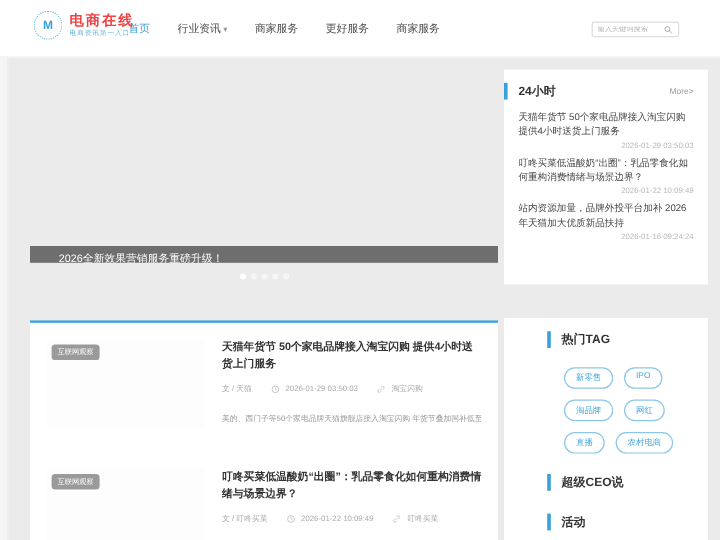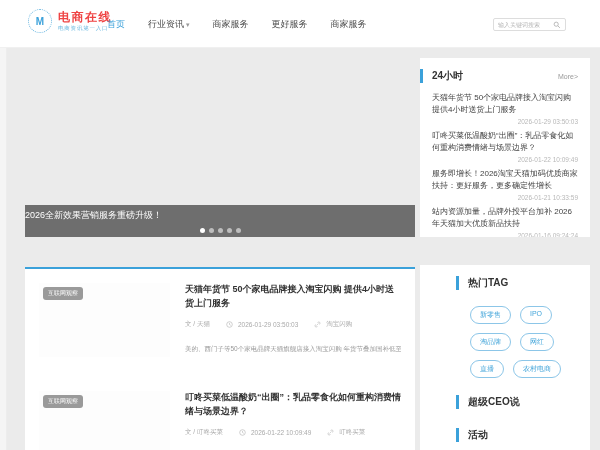--- a/index.html
+++ b/index.html
@@ -20,21 +20,21 @@
   .search-box { position: absolute; right: 34px; top: 18px; width: 73px; height: 13px; border: 1px solid #dddddd; border-radius: 2px; background: #fff; display: flex; align-items: center; padding: 0 4px; }
   .search-input { border: none; outline: none; flex: 1; font-size: 6px; color: #666; width: 55px; background: transparent; font-family: inherit; }
   .search-input::placeholder { color: #b5b5b5; }
   .search-icon { width: 8px; height: 8px; flex: 0 0 auto; cursor: pointer; }
 
   
   .left-strip { position: absolute; left: 0; top: 48px; width: 7px; height: 402px; background: #f5f5f5; border-right: 1px solid #ededed; }
 
   
   .carousel { position: absolute; left: 25px; top: 55px; width: 390px; height: 182px; cursor: pointer; }
-  .carousel-caption { position: absolute; left: 0; top: 150px; width: 100%; height: 32px; background: rgba(92,92,92,0.88); color: #ffffff; font-size: 9px; line-height: 21px; padding-left: 0; white-space: nowrap; overflow: hidden; }
+  .carousel-caption { position: absolute; left: 0; top: 150px; width: 100%; height: 14px; background: rgba(92,92,92,0.88); color: #ffffff; font-size: 9px; line-height: 21px; padding-left: 24px; white-space: nowrap; overflow: hidden; }
   .carousel-dots { position: absolute; left: 0; top: 173px; width: 100%; display: flex; justify-content: center; gap: 4px; }
   .dot { width: 5px; height: 5px; border-radius: 50%; background: rgba(255,255,255,0.55); cursor: pointer; }
   .dot.active { background: #ffffff; }
 
   
   .article-card { position: absolute; left: 25px; top: 267px; width: 390px; height: 200px; background: #ffffff; border-top: 2px solid #3ba1da; padding: 14px; }
   .article-row { display: flex; margin-bottom: 34px; cursor: pointer; }
   .thumb { position: relative; width: 131px; height: 74px; background: #fdfdfd; flex: 0 0 auto; }
   .thumb-badge { position: absolute; left: 4px; top: 4px; background: #9a9a9a; color: #ffffff; font-size: 6px; padding: 2px 5px; border-radius: 3px; white-space: nowrap; }
   .article-body { flex: 1; margin-left: 15px; min-width: 0; }
@@ -165,24 +165,20 @@
     <div class="news-list">
       <div class="news-item">
         <div class="news-title">天猫年货节 50个家电品牌接入淘宝闪购 提供4小时送货上门服务</div>
         <div class="news-time">2026-01-29 03:50:03</div>
       </div>
       <div class="news-item">
         <div class="news-title">叮咚买菜低温酸奶“出圈”：乳品零食化如何重构消费情绪与场景边界？</div>
         <div class="news-time">2026-01-22 10:09:49</div>
       </div>
       <div class="news-item">
-        <div class="news-title">服务即增长！2026淘宝天猫加码优质商家扶持：更好服务，更多确定性增长</div>
-        <div class="news-time">2026-01-21 10:33:59</div>
-      </div>
-      <div class="news-item">
         <div class="news-title">站内资源加量，品牌外投平台加补 2026年天猫加大优质新品扶持</div>
         <div class="news-time">2026-01-16 09:24:24</div>
       </div>
     </div>
   </div>
 
   <div class="side-card card-misc">
     <div class="sec-head">
       <span class="sec-title">热门TAG</span>
     </div>

